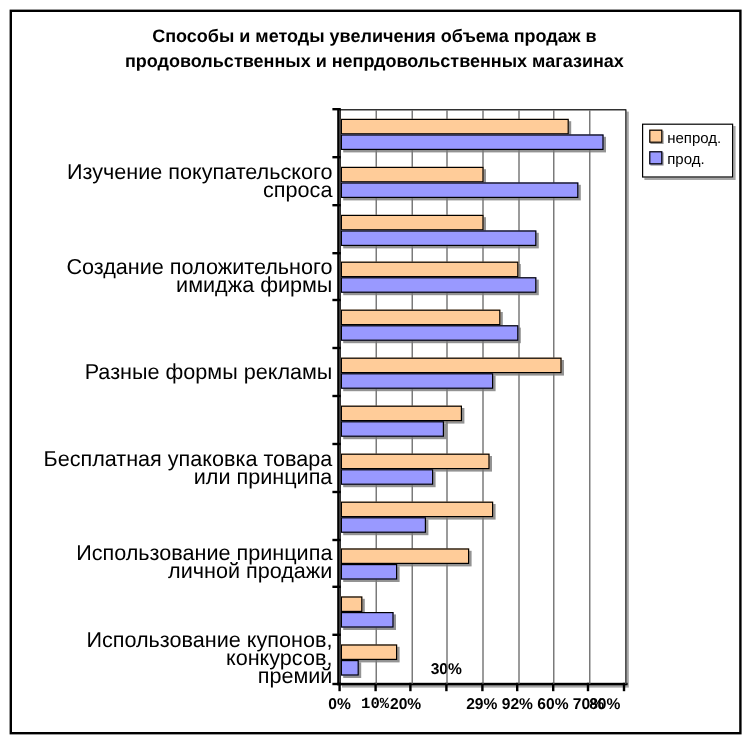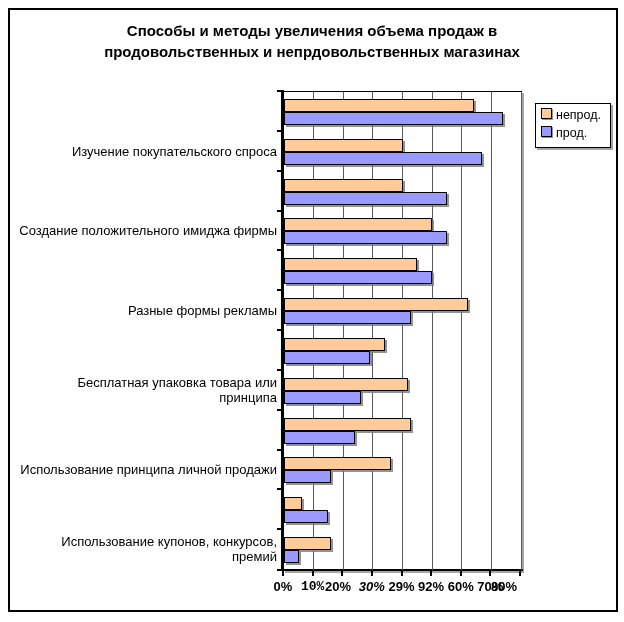--- a/index.html
+++ b/index.html
@@ -11,21 +11,21 @@
          font-size:15px;font-weight:bold;line-height:21px;}
   #plot{position:absolute;left:283px;top:91px;width:237px;height:478px;
         border:1px solid #000;background:#fff;box-shadow:2px 2px 0 #a6a6a6;}
   .gridline{position:absolute;top:0;bottom:0;width:1px;background:#5a5a5a;z-index:1;}
   .bar{position:absolute;left:0;height:13px;border:1.5px solid #000;box-sizing:border-box;
        box-shadow:2px 2px 0 rgba(120,120,120,.8);z-index:2;}
   .cat-tick{position:absolute;width:7px;height:2px;background:#000;}
   .x-tick{position:absolute;width:2px;height:7px;background:#000;}
   .x-label{position:absolute;width:46px;margin-left:-23px;text-align:center;
            font-size:13px;font-weight:bold;}
-  .cat-label{position:absolute;width:258px;text-align:right;font-size:13px;
+  .cat-label{position:absolute;width:258px;text-align:right;font-size:18px;
              line-height:15px;transform:translateY(-50%);white-space:pre-line;}
   #y-axis{position:absolute;left:281px;top:91px;width:2px;height:480px;background:#000;}
   #x-axis{position:absolute;left:281px;top:569px;width:242px;height:2px;background:#000;}
   #legend{position:absolute;left:535px;top:103px;width:66px;border:1px solid #000;
           background:#fff;box-shadow:2px 2px 0 #a6a6a6;padding:4px 3px 3px 5px;z-index:3;}
   .legend-row{display:flex;align-items:flex-start;height:18px;}
   .legend-swatch{width:9px;height:9px;border:1px solid #000;margin-right:4px;flex:0 0 auto;
                  box-shadow:1px 1px 0 rgba(120,120,120,.8);}
   .legend-label{font-size:12.5px;}
 </style>
@@ -96,21 +96,21 @@
     <div class="cat-label" style="left: 19px; top: 549.083px;">Использование купонов, конкурсов,
 премий</div>
     <div class="cat-tick" style="left: 277px; top: 569px;"></div>
     <div class="x-tick" style="left: 282px; top: 569px;"></div>
     <div class="x-label" style="left: 283px; top: 579px;">0%</div>
     <div class="x-tick" style="left: 311.625px; top: 569px;"></div>
     <div class="x-label" style="left: 312.625px; top: 579px; font-family: Liberation Mono, monospace;">10%</div>
     <div class="x-tick" style="left: 341.25px; top: 569px;"></div>
     <div class="x-label" style="left: 338px; top: 579px;">20%</div>
     <div class="x-tick" style="left: 370.875px; top: 569px;"></div>
-    <div class="x-label" style="left: 371.875px; top: 579px; font-style: italic;">30%</div>
+    <div class="x-label" style="left: 371.875px; top: 550px;">30%</div>
     <div class="x-tick" style="left: 400.5px; top: 569px;"></div>
     <div class="x-label" style="left: 401.5px; top: 579px;">29%</div>
     <div class="x-tick" style="left: 430.125px; top: 569px;"></div>
     <div class="x-label" style="left: 431.125px; top: 579px;">92%</div>
     <div class="x-tick" style="left: 459.75px; top: 569px;"></div>
     <div class="x-label" style="left: 460.75px; top: 579px;">60%</div>
     <div class="x-tick" style="left: 489.375px; top: 569px;"></div>
     <div class="x-label" style="left: 490.375px; top: 579px;">70%</div>
     <div class="x-tick" style="left: 519px; top: 569px;"></div>
     <div class="x-label" style="left: 504px; top: 579px;">80%</div>

